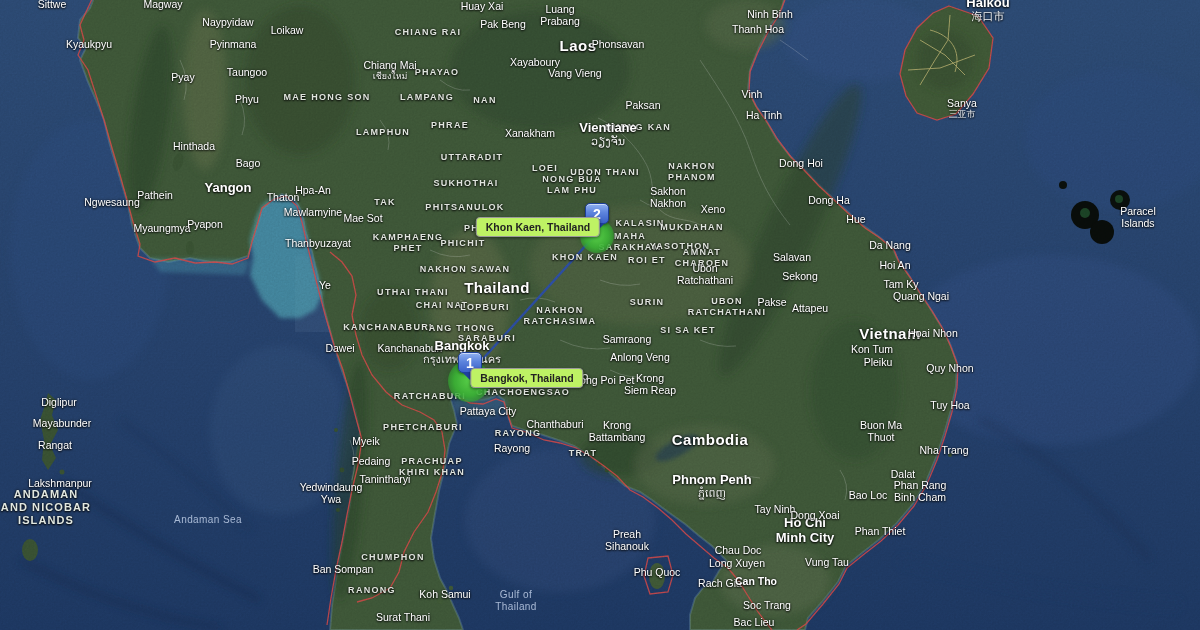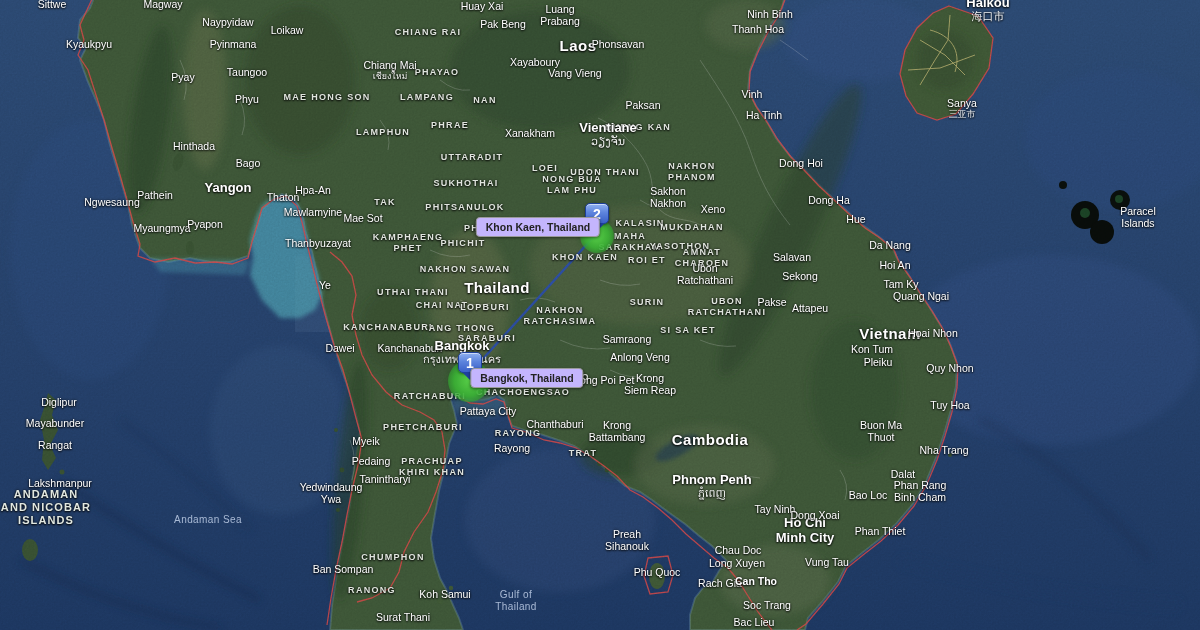--- a/index.html
+++ b/index.html
@@ -22,21 +22,21 @@
                    rgba(44,150,44,.62) 76%,rgba(44,150,44,0) 100%);
         box-shadow:0 0 6px rgba(20,80,20,.4);}
   .pin{position:absolute;width:24px;height:21px;border-radius:5px;
        background:linear-gradient(180deg,#8fb0f0 0%,#5d84dd 45%,#3a60c8 100%);
        border:1px solid #1d3f9a;box-sizing:border-box;
        box-shadow:inset 0 1px 0 rgba(255,255,255,.55),0 1px 3px rgba(0,0,0,.5);
        color:#fff;font-weight:bold;font-size:14px;display:flex;align-items:center;justify-content:center;
        pointer-events:auto;cursor:pointer;}
   .pin::after{content:"";position:absolute;left:50%;bottom:-8px;transform:translateX(-50%);
        border:8px solid transparent;border-bottom:none;border-top:8px solid #1f3f9f;}
-  .tooltip{position:absolute;transform:translate(-50%,-50%);background:#c4b5fd;border:1px solid #9a9a9a;
+  .tooltip{position:absolute;transform:translate(-50%,-50%);background:#bef264;border:1px solid #9a9a9a;
        border-radius:4px;padding:3px 9px;font-size:10.5px;font-weight:bold;color:#222;
        box-shadow:0 1px 3px rgba(0,0,0,.45);white-space:nowrap;}
 </style>
 </head>
 <body>
 
 <div id="stage">
 
   <svg id="map-svg" width="1200" height="630" viewBox="0 0 1200 630">
     <defs>
@@ -624,21 +624,21 @@
         <div>Haikou</div>
         <div class="sub">海口市</div>
       </div>
       <div class="lbl city" style="left: 962px; top: 108px;">
         <div>Sanya</div>
         <div class="sub">三亚市</div>
       </div>
       <div class="lbl city" style="left: 59px; top: 402px;">
         <div>Diglipur</div>
       </div>
-      <div class="lbl city" style="left: 55px; top: 423px;">
+      <div class="lbl city" style="left: 62px; top: 423px;">
         <div>Mayabunder</div>
       </div>
       <div class="lbl city" style="left: 55px; top: 445px;">
         <div>Rangat</div>
       </div>
       <div class="lbl city" style="left: 60px; top: 483px;">
         <div>Lakshmanpur</div>
       </div>
     </div>
   <div id="markers">

